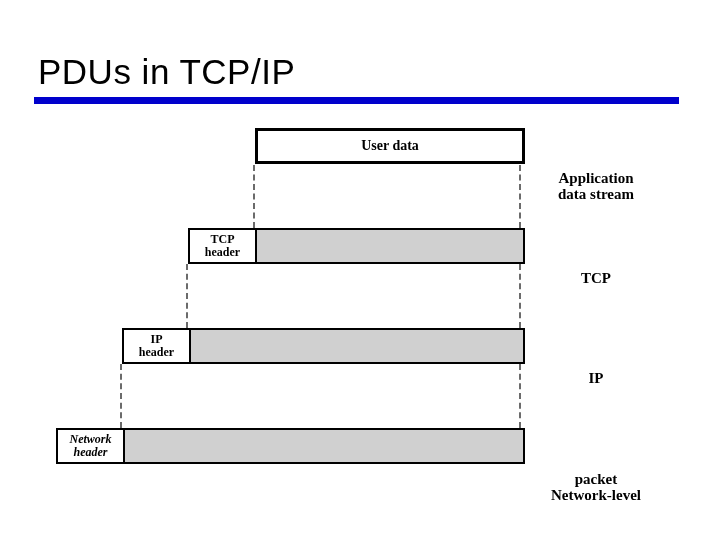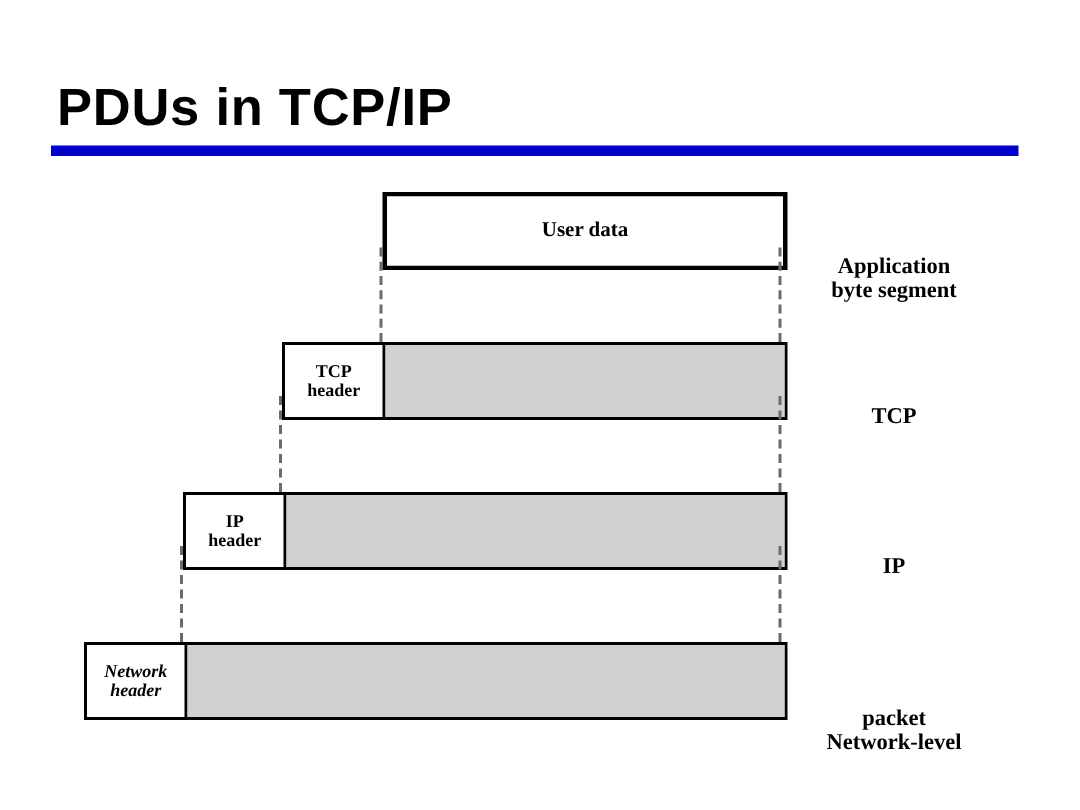--- a/index.html
+++ b/index.html
@@ -2,31 +2,31 @@
 <html><head>
 <meta charset="utf-8">
 <style>
   html,body { margin:0; padding:0; background:#fff; }
   .slide {
     position:relative; width:720px; height:540px; background:#ffffff;
     overflow:hidden; font-family:"Liberation Serif", serif; color:#000;
   }
   .title {
     position:absolute; left:38px; top:52px;
-    font-family:"Liberation Sans", sans-serif; font-weight:700;
+    font-family:"Liberation Sans", sans-serif; font-weight:400;
     font-size:35px; letter-spacing:0.5px; color:#000; white-space:nowrap;
   }
   .rule {
     position:absolute; left:34px; top:97px; width:645px; height:7px;
     background:#0000cc;
   }
   
   .row {
     position:absolute; display:flex; box-sizing:border-box;
-    border:2px solid #000; height:52px; background:#fff;
+    border:2px solid #000; height:36px; background:#fff;
   }
   .r1 { left:255px; top:128px; width:270px; border-width:3px; }
   .r2 { left:188px; top:228px; width:337px; }
   .r3 { left:122px; top:328px; width:403px; }
   .r4 { left:56px;  top:428px; width:469px;font-style:italic; }
   .cell { box-sizing:border-box; display:flex; flex-direction:column;
           align-items:center; justify-content:center; }
   .cell.hdr {
     width:67px; flex:0 0 67px; border-right:2px solid #000; background:#fff;
     font-size:12px; line-height:13px; font-weight:bold; text-align:center;
@@ -57,21 +57,21 @@
   <div class="title">PDUs in TCP/IP</div>
   <div class="rule"></div>
 
   <div class="row r1">
     <div class="cell payload white">
       <span>User data</span>
     </div>
   </div>
   <div class="rlabel rl1">
     <span>Application</span>
-    <span>byte segment</span>
+    <span>data stream</span>
   </div>
 
   <div class="conn c1l"></div>
   <div class="conn c1r"></div>
 
   <div class="row r2">
     <div class="cell hdr">
       <span>TCP</span>
       <span>header</span>
     </div>

